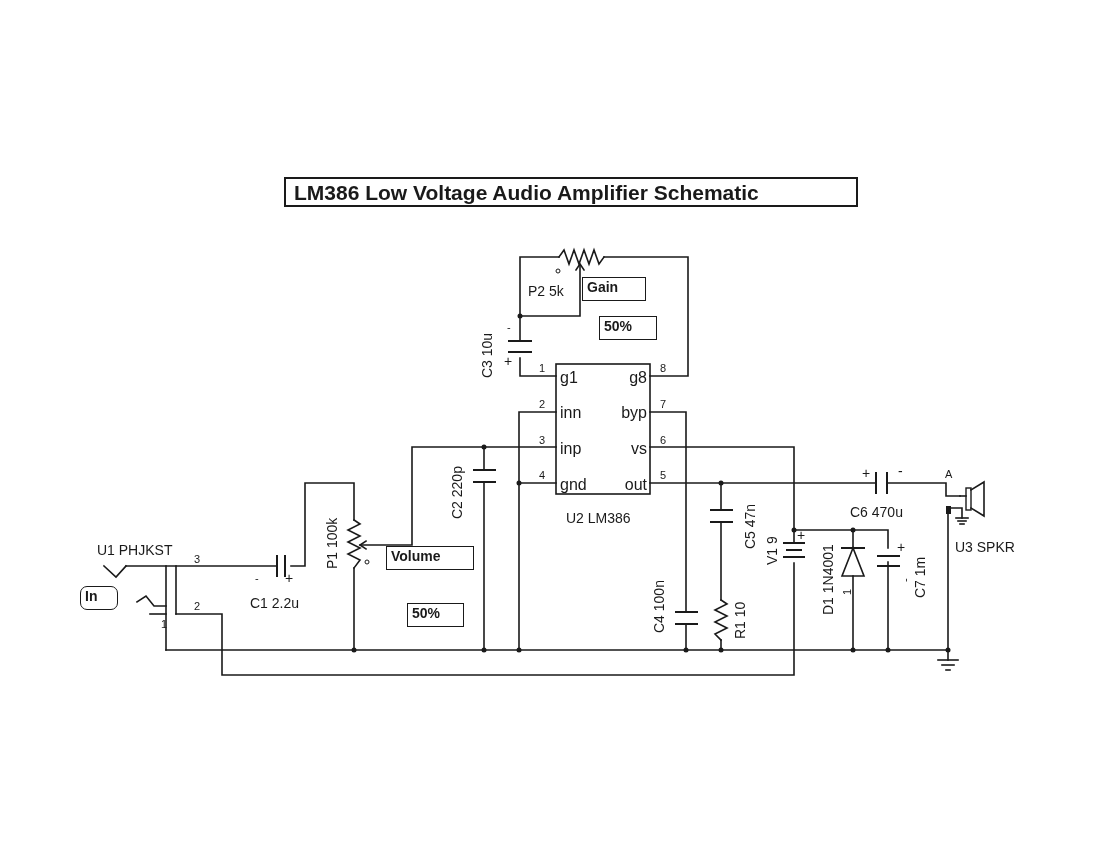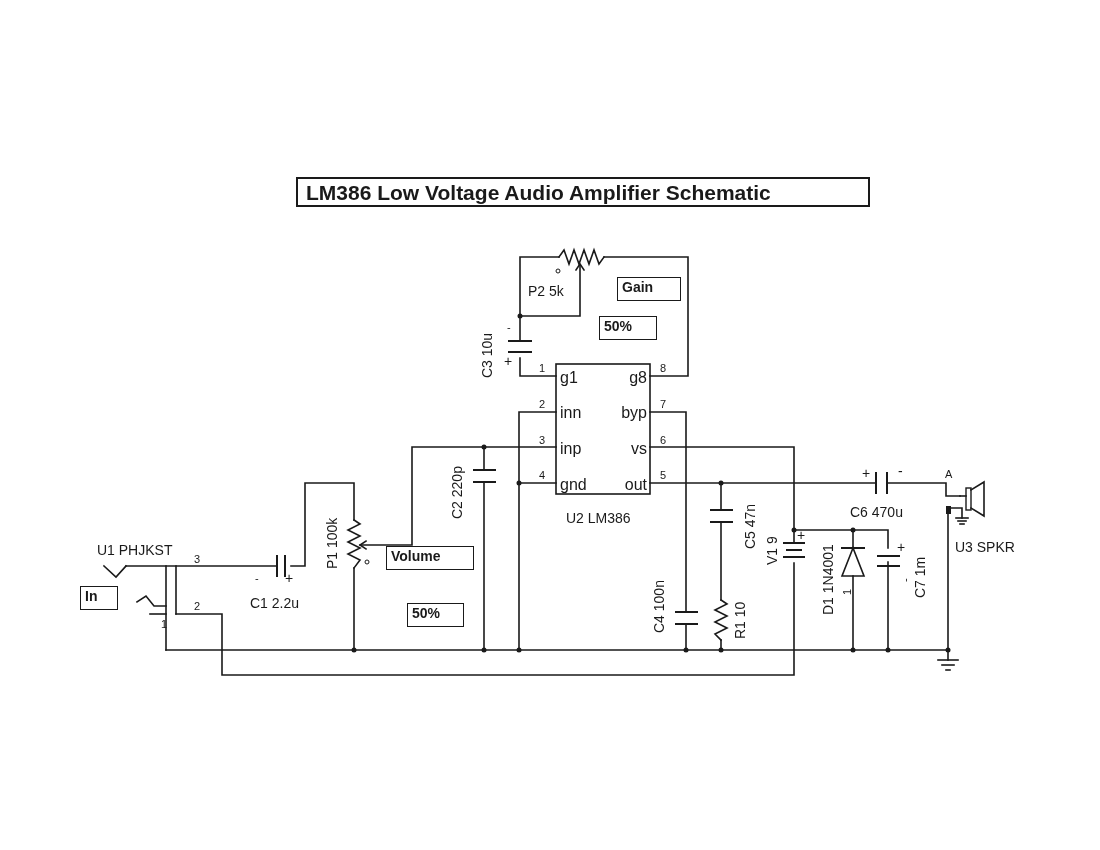--- a/index.html
+++ b/index.html
@@ -4,41 +4,41 @@
 <style>
   html, body { margin: 0; padding: 0; background: #ffffff; }
   body { width: 1100px; height: 850px; position: relative; overflow: hidden; font-family: "Liberation Sans", sans-serif; }
   svg { position: absolute; left: 0; top: 0; }
   .w { stroke: #1a1a1a; stroke-width: 1.6; fill: none; stroke-linecap: square; }
   .c { stroke: #1a1a1a; stroke-width: 2; fill: none; }
   .dot { fill: #1a1a1a; }
   .lbl { font-family: "Liberation Sans", sans-serif; font-size: 14px; fill: #1a1a1a; }
   .pin { font-family: "Liberation Sans", sans-serif; font-size: 11px; fill: #1a1a1a; }
   .ic { font-family: "Liberation Sans", sans-serif; font-size: 16px; fill: #1a1a1a; }
-  .title-box { position: absolute; left: 296px; top: 177px; width: 574px; height: 30px; border: 2px solid #1a1a1a; box-sizing: border-box; }
+  .title-box { position: absolute; left: 284px; top: 177px; width: 574px; height: 30px; border: 2px solid #1a1a1a; box-sizing: border-box; }
   .title-text { position: absolute; left: 8px; top: 2px; font-family: "Liberation Sans", sans-serif; font-weight: bold; font-size: 21px; color: #1a1a1a; white-space: nowrap; }
   .ctl-box { position: absolute; border: 1.6px solid #1a1a1a; box-sizing: border-box; font-family: "Liberation Sans", sans-serif; font-weight: bold; font-size: 14px; color: #1a1a1a; padding-left: 4px; line-height: 18px; }
 </style>
 </head>
 <body>
 
 <div class="title-box">
   <span class="title-text">LM386 Low Voltage Audio Amplifier Schematic</span>
 </div>
 
-<div class="ctl-box" style="left:80px;top:586px;width:38px;height:24px;">
+<div class="ctl-box" style="left:80px;top:586px;width:38px;height:24px;border-radius:7px;">
   <span>In</span>
 </div>
 <div class="ctl-box" style="left:386px;top:546px;width:88px;height:24px;">
   <span>Volume</span>
 </div>
 <div class="ctl-box" style="left:407px;top:603px;width:57px;height:24px;">
   <span>50%</span>
 </div>
-<div class="ctl-box" style="left:617px;top:277px;width:64px;height:24px;">
+<div class="ctl-box" style="left:582px;top:277px;width:64px;height:24px;">
   <span>Gain</span>
 </div>
 <div class="ctl-box" style="left:599px;top:316px;width:58px;height:24px;">
   <span>50%</span>
 </div>
 
 <svg width="1100" height="850">
 
   <g>
     <rect x="556" y="364" width="94" height="130" class="w"></rect>

